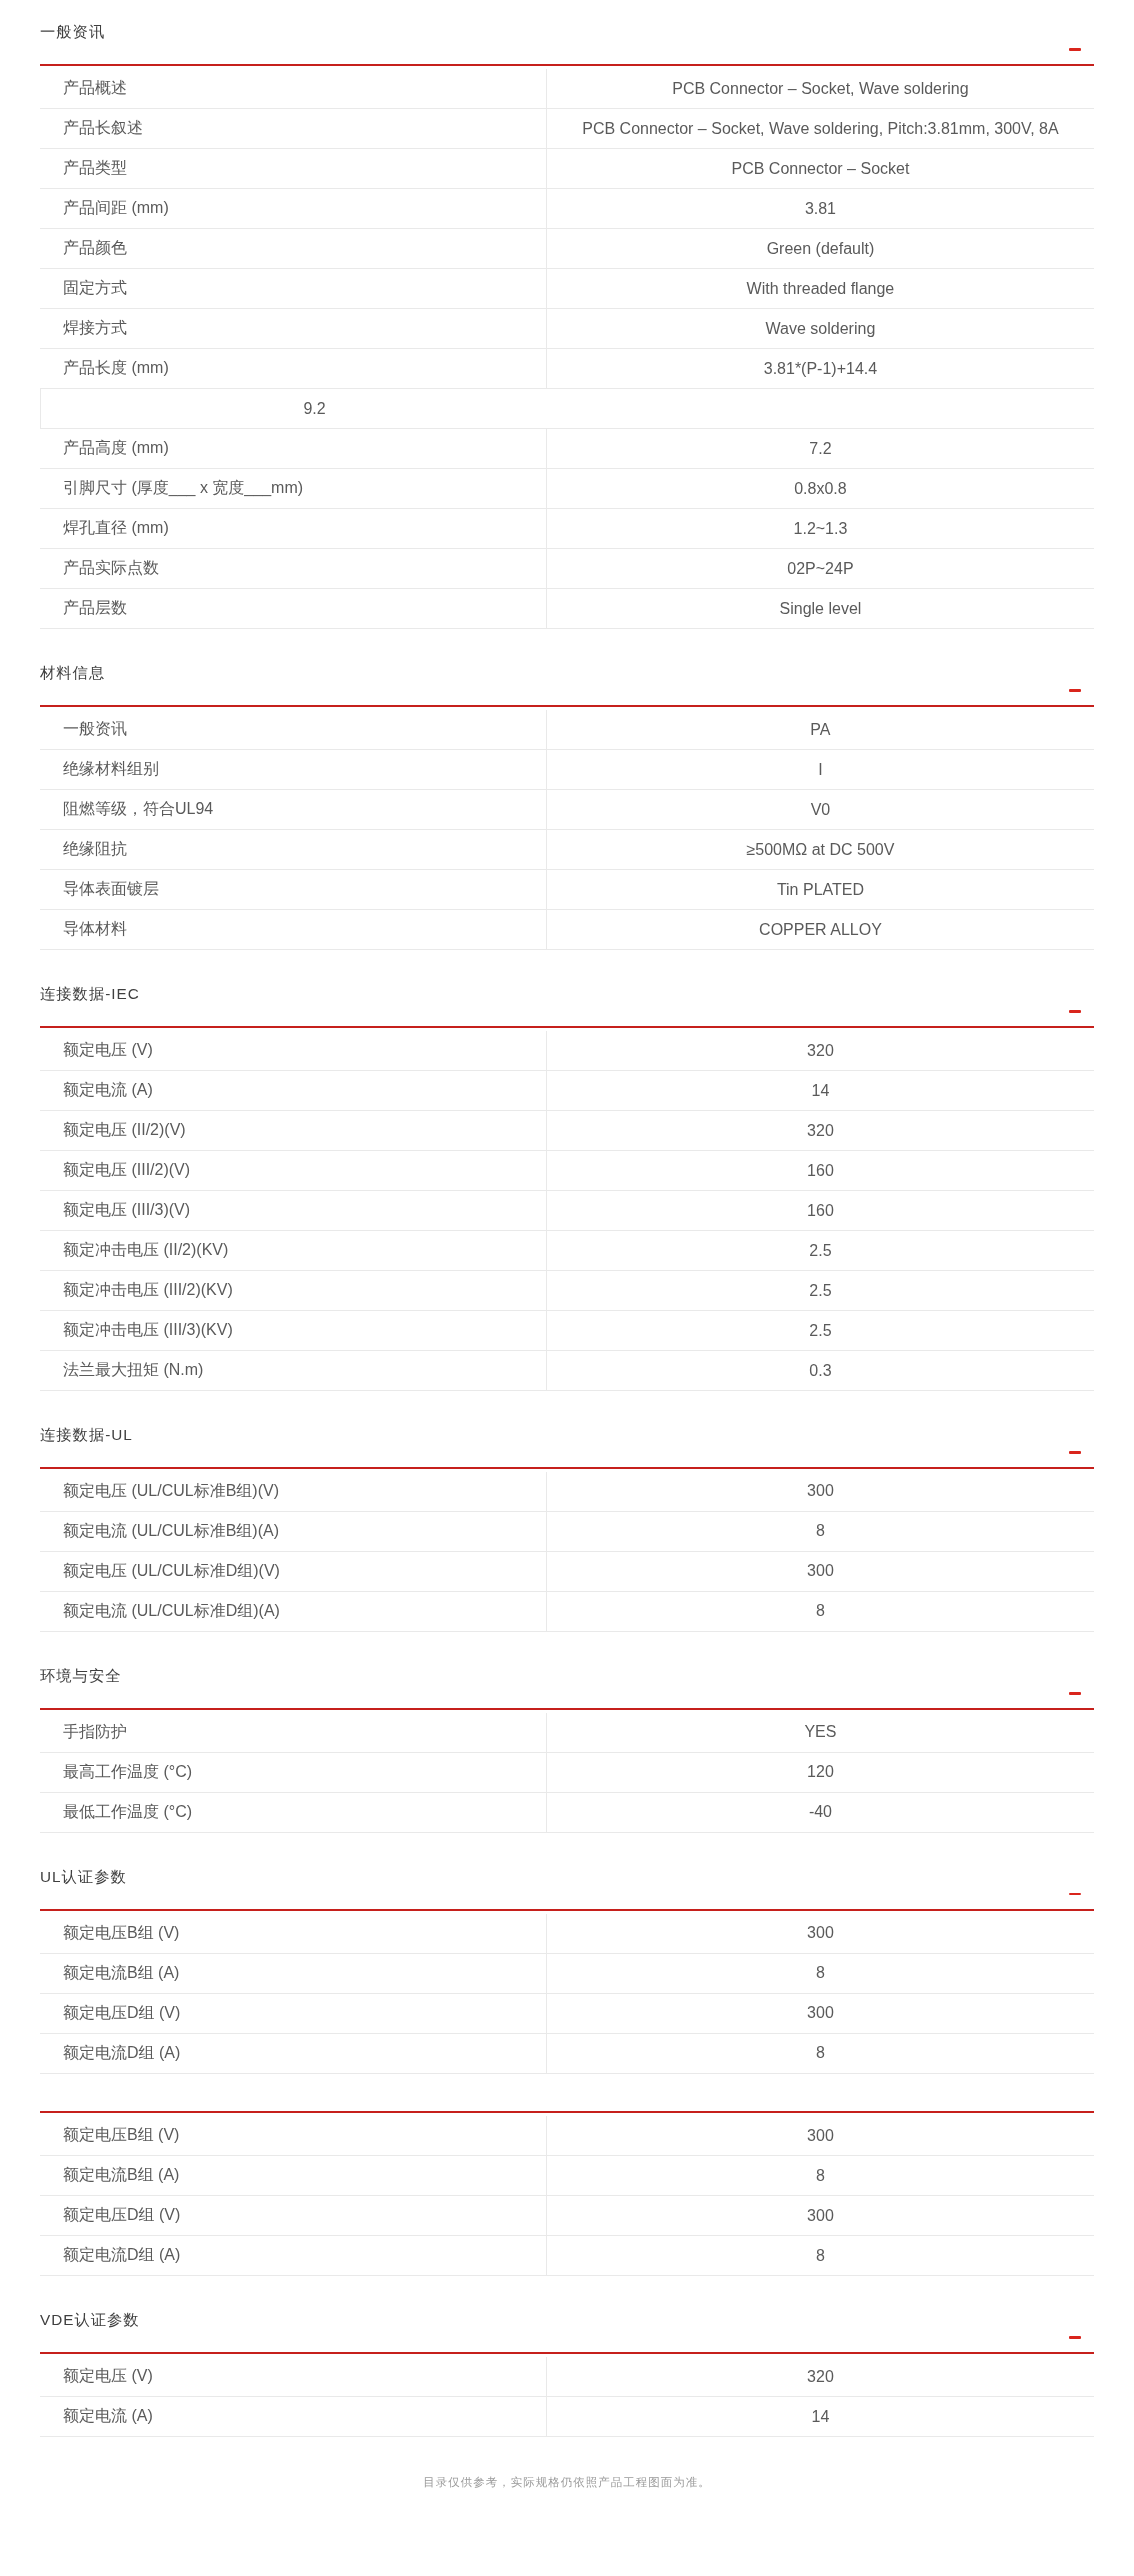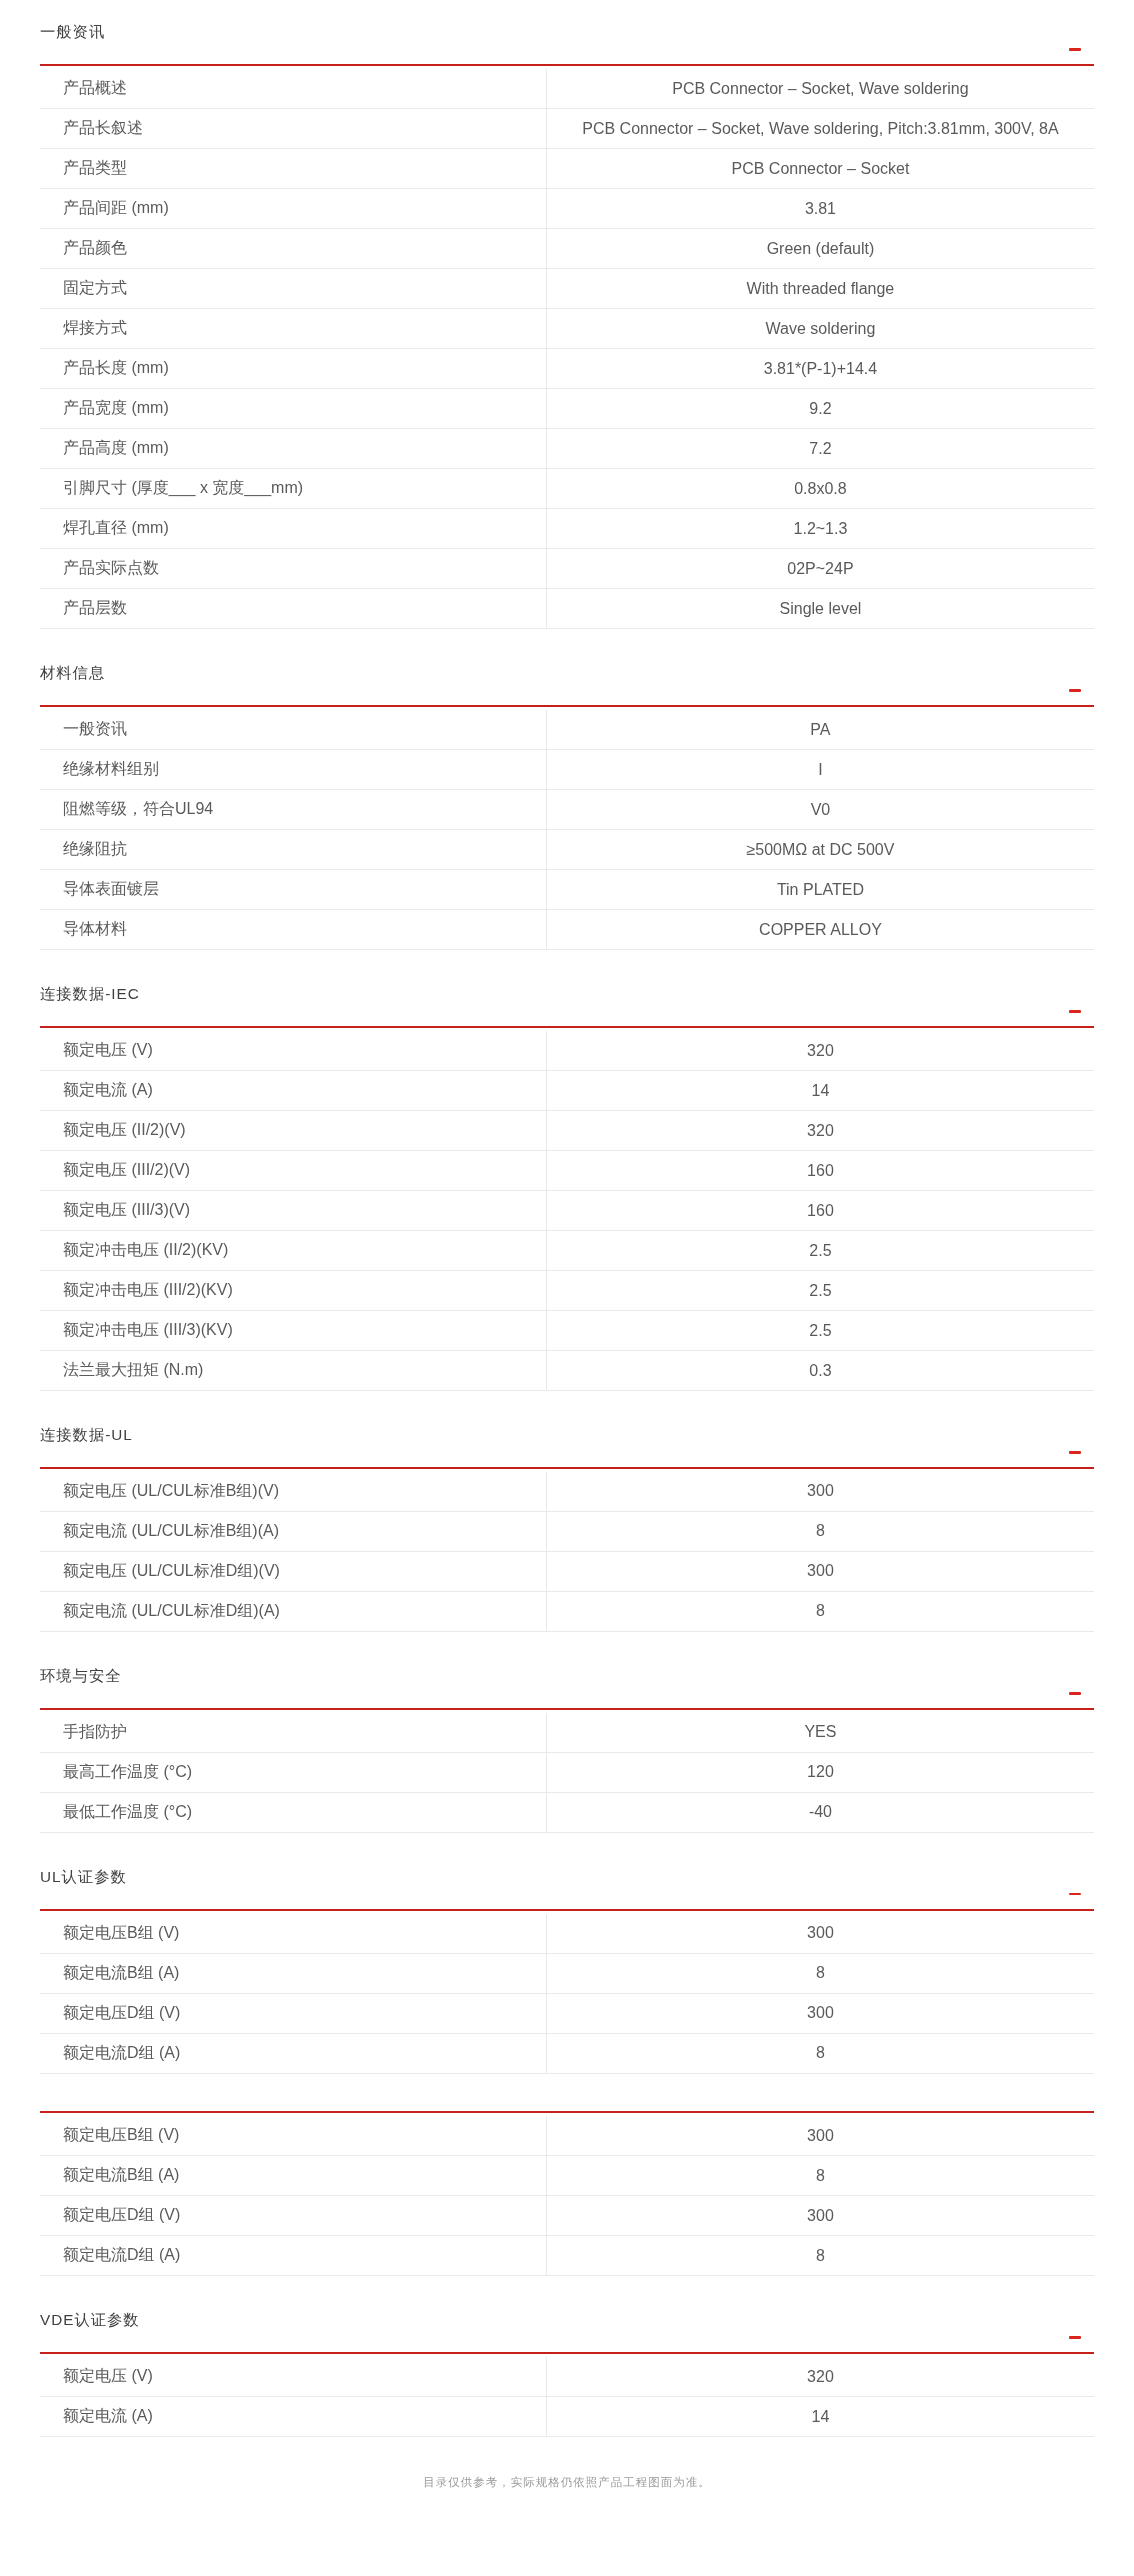--- a/index.html
+++ b/index.html
@@ -142,21 +142,20 @@
     <div class="cell label">焊接方式</div>
     <div class="cell value">Wave soldering</div>
   </div>
 
   <div class="row">
     <div class="cell label">产品长度 (mm)</div>
     <div class="cell value">3.81*(P-1)+14.4</div>
   </div>
 
   <div class="row">
-    <div class="cell label">产品宽度 (mm)</div>
     <div class="cell value">9.2</div>
   </div>
 
   <div class="row">
     <div class="cell label">产品高度 (mm)</div>
     <div class="cell value">7.2</div>
   </div>
 
   <div class="row">
     <div class="cell label">引脚尺寸 (厚度___ x 宽度___mm)</div>

